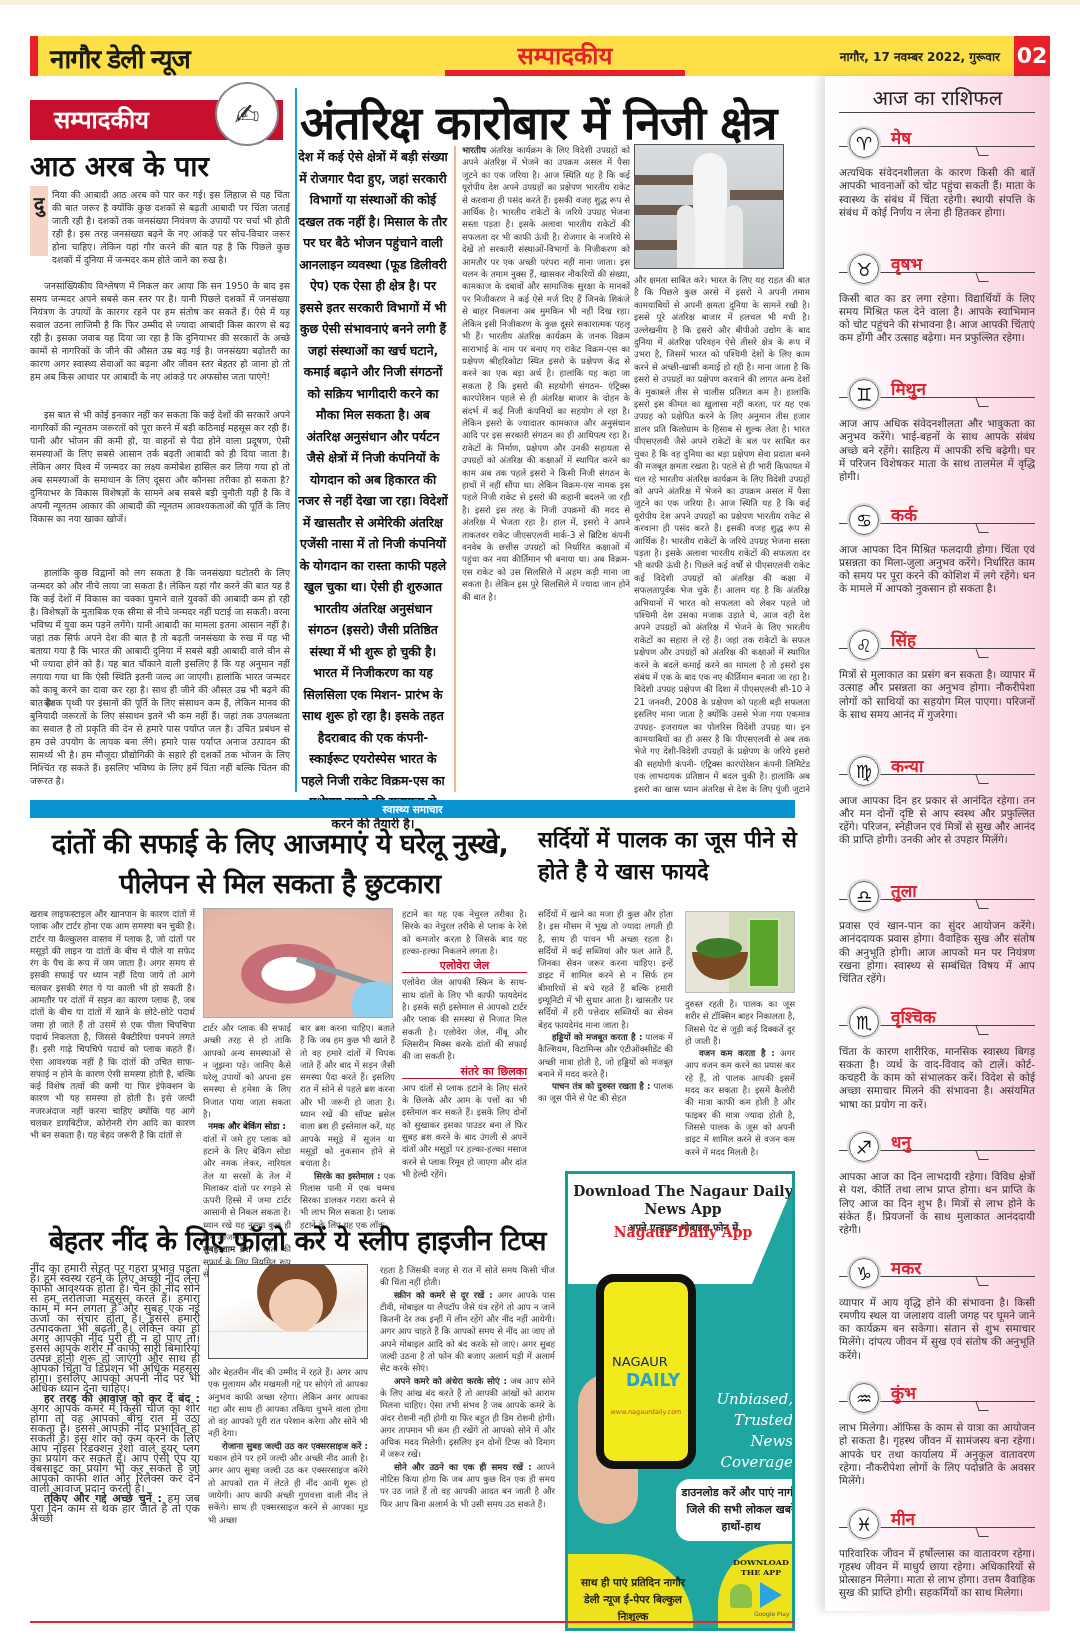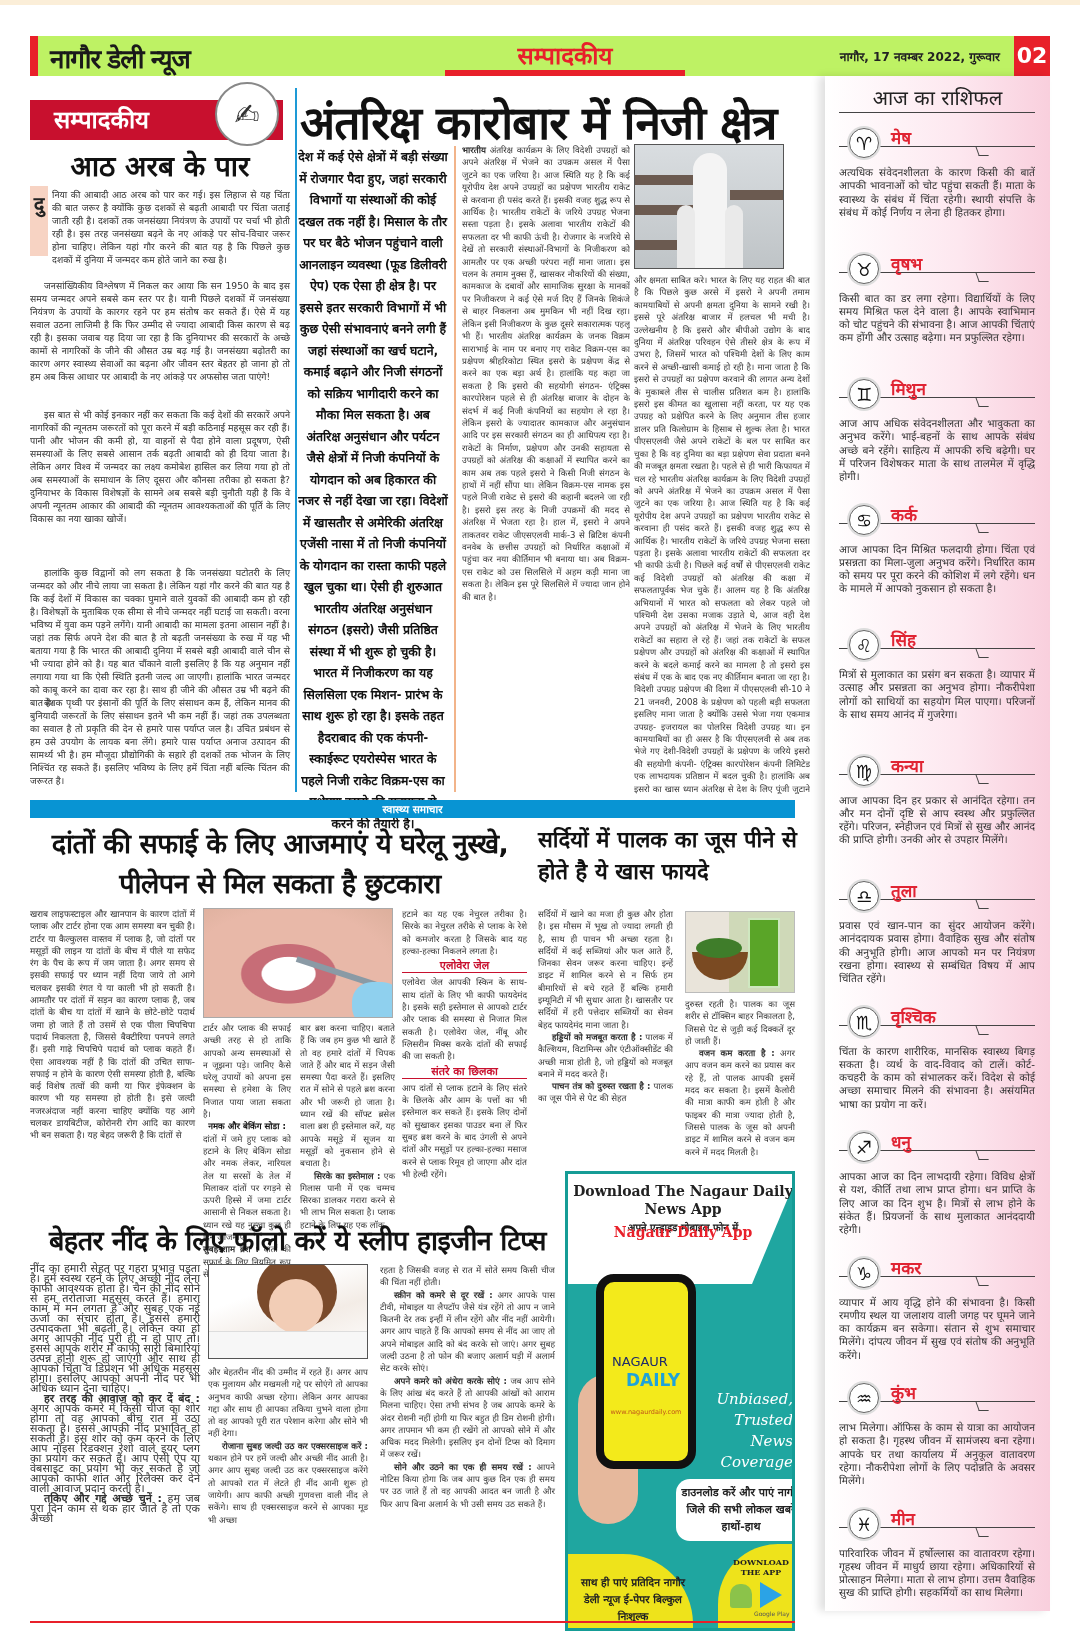--- a/index.html
+++ b/index.html
@@ -1,29 +1,29 @@
 <!DOCTYPE html>
 <html><head>
 <meta charset="utf-8">
 <style>
 *{box-sizing:border-box;margin:0;padding:0}
 body{width:1080px;height:1648px;background:#fff;font-family:"DejaVu Sans",sans-serif;color:#222;overflow:hidden;position:relative}
 .topstrip{position:absolute;left:0;top:0;width:1080px;height:5px;background:#fbeed8}
 .page{position:absolute;left:30px;top:36px;width:1020px;height:1600px}
-.masthead{position:absolute;left:0;top:0;width:1020px;height:40px;background:#bef264}
+.masthead{position:absolute;left:0;top:0;width:1020px;height:40px;background:#fde047}
 .masthead .redbar{position:absolute;left:0;top:0;width:8px;height:40px;background:#e8202a}
 .brand{position:absolute;left:20px;top:4px;font-size:26px;font-weight:bold;color:#1a1a1a;font-family:"DejaVu Sans Condensed","DejaVu Sans",sans-serif;letter-spacing:-1px}
 .section-name{position:absolute;left:415px;top:2px;width:240px;text-align:center;font-size:24px;color:#e8202a;font-weight:bold}
 .section-underline{position:absolute;left:415px;top:34px;width:240px;height:6px;background:#e8202a}
 .dateline{position:absolute;right:50px;top:12px;font-size:12px;color:#222;font-weight:bold}
 .pageno{position:absolute;right:0;top:0;width:36px;height:40px;background:#e8202a;color:#fff;font-size:22px;font-weight:bold;text-align:center;line-height:40px}
 .col{position:absolute;font-size:9.2px;line-height:13px;text-align:justify;color:#333}
 .ed-tag{position:absolute;left:0;top:64px;width:253px;height:40px;background:#c8102e;color:#fff;font-size:24px;font-weight:bold;padding-left:24px;line-height:40px}
 .pen{position:absolute;left:185px;top:46px;width:64px;height:64px;border-radius:50%;background:#fff;border:2px solid #888;display:flex;align-items:center;justify-content:center;font-size:30px;color:#333}
-.ed-title{position:absolute;left:0;top:110px;width:260px;text-align:center;font-size:28px;font-weight:bold;color:#111}
+.ed-title{position:absolute;left:0;top:110px;width:260px;text-align:left;font-size:28px;font-weight:bold;color:#111}
 .dropcap{position:absolute;left:0;top:150px;width:18px;height:70px;background:#f7d3c3;font-size:20px;font-weight:bold;text-align:center;padding-top:4px}
 .vline{position:absolute;width:2px;background:#1e9ad6}
 .big-title{position:absolute;left:270px;top:54px;font-size:46px;font-weight:bold;color:#111;letter-spacing:-1px}
 .quote{position:absolute;left:268px;top:110px;width:150px;font-size:12.4px;line-height:21.5px;text-align:center;font-weight:bold;color:#111;font-family:"DejaVu Sans Condensed","DejaVu Sans",sans-serif}
 .orange-rule{position:absolute;width:2px;background:#f2b48a}
 .rocket{position:absolute;left:604px;top:108px;width:150px;height:125px;background:linear-gradient(180deg,#d9dde0,#bfc4c7);border:1px solid #555;overflow:hidden}
 .rocket .body{position:absolute;left:58px;top:8px;width:34px;height:120px;background:#f4f4f4;border-radius:17px 17px 0 0}
 .rocket .boost{position:absolute;top:60px;width:18px;height:70px;background:#eaeaea;border-radius:9px 9px 0 0}
 .rocket .gantry{position:absolute;height:10px;background:#6b5a50}
 .horo{position:absolute;left:795px;top:40px;width:225px;height:1535px;background:linear-gradient(90deg,#fff 0%,#fde7ef 60%,#f9cfdd 100%);box-shadow:-6px 0 8px rgba(0,0,0,0.12)}
@@ -224,21 +224,21 @@
     <div><b>सुबह-शाम ब्रश :</b> <span>दांतों की सफाई के लिए नियमित रूप से दो</span></div>
   </div>
   <div class="col" style="left:270px;top:986px;width:95px;font-size:8.6px;line-height:12.3px">
     <span>बार ब्रश करना चाहिए। बताते हैं कि जब हम कुछ भी खाते हैं तो वह हमारे दांतों में चिपक जाते हैं और बाद में सड़न जैसी समस्या पैदा करते हैं। इसलिए रात में सोने से पहले ब्रश करना और भी जरूरी हो जाता है। ध्यान रखें की सॉफ्ट ब्रसेल वाला ब्रश ही इस्तेमाल करें, यह आपके मसूड़े में सूजन या मसूड़ों को नुकसान होने से बचाता है।</span>
     <div class="indent"><b>सिरके का इस्तेमाल :</b> <span>एक गिलास पानी में एक चम्मच सिरका डालकर गरारा करने से भी लाभ मिल सकता है। प्लाक हटाने के लिए यह एक लॉक</span></div>
   </div>
   <div class="col" style="left:372px;top:872px;width:125px;font-size:8.6px;line-height:12.3px">
     <span>हटाने का यह एक नेचुरल तरीका है। सिरके का नेचुरल तरीके से प्लाक के रेशे को कमजोर करता है जिसके बाद यह हल्का-हल्का निकलने लगता है।</span>
     <div class="red bold" style="text-align:center;font-size:11px;border-bottom:1px solid #c8102e;margin:3px 0">एलोवेरा जेल</div>
     <span>एलोवेरा जेल आपकी स्किन के साथ- साथ दांतों के लिए भी काफी फायदेमंद है। इसके सही इस्तेमाल से आपको टार्टर और प्लाक की समस्या से निजात मिल सकती है। एलोवेरा जेल, नींबू और ग्लिसरीन मिक्स करके दांतों की सफाई की जा सकती है।</span>
-    <div class="red bold" style="text-align:center;font-size:11px;border-bottom:1px solid #c8102e;margin:3px 0">संतरे का छिलका</div>
+    <div class="red bold" style="text-align:right;font-size:11px;border-bottom:1px solid #c8102e;margin:3px 0">संतरे का छिलका</div>
     <span>आप दांतों से प्लाक हटाने के लिए संतरे के छिलके और आम के पत्तों का भी इस्तेमाल कर सकते हैं। इसके लिए दोनों को सुखाकर इसका पाउडर बना लें फिर सुबह ब्रश करने के बाद उंगली से अपने दांतों और मसूड़ों पर हल्का-हल्का मसाज करने से प्लाक रिमूव हो जाएगा और दांत भी हेल्दी रहेंगे।</span>
   </div>
 
   <div class="col" style="left:508px;top:872px;width:135px;font-size:8.6px;line-height:12.3px">
     <span>सर्दियों में खाने का मजा ही कुछ और होता है। इस मौसम में भूख तो ज्यादा लगती ही है, साथ ही पाचन भी अच्छा रहता है। सर्दियों में कई सब्जियां और फल आते हैं, जिनका सेवन जरूर करना चाहिए। इन्हें डाइट में शामिल करने से न सिर्फ हम बीमारियों से बचे रहते हैं बल्कि हमारी इम्यूनिटी में भी सुधार आता है। खासतौर पर सर्दियों में हरी पत्तेदार सब्जियों का सेवन बेहद फायदेमंद माना जाता है।</span>
     <div class="indent"><b>हड्डियों को मजबूत करता है :</b> <span>पालक में कैल्शियम, विटामिन्स और एंटीऑक्सीडेंट की अच्छी मात्रा होती है, जो हड्डियों को मजबूत बनाने में मदद करते हैं।</span></div>
     <div class="indent"><b>पाचन तंत्र को दुरुस्त रखता है :</b> <span>पालक का जूस पीने से पेट की सेहत</span></div>
   </div>
   <div class="photo-spinach" style="left:655px;top:875px;width:110px;height:82px">
       <div class="bowl"></div>

